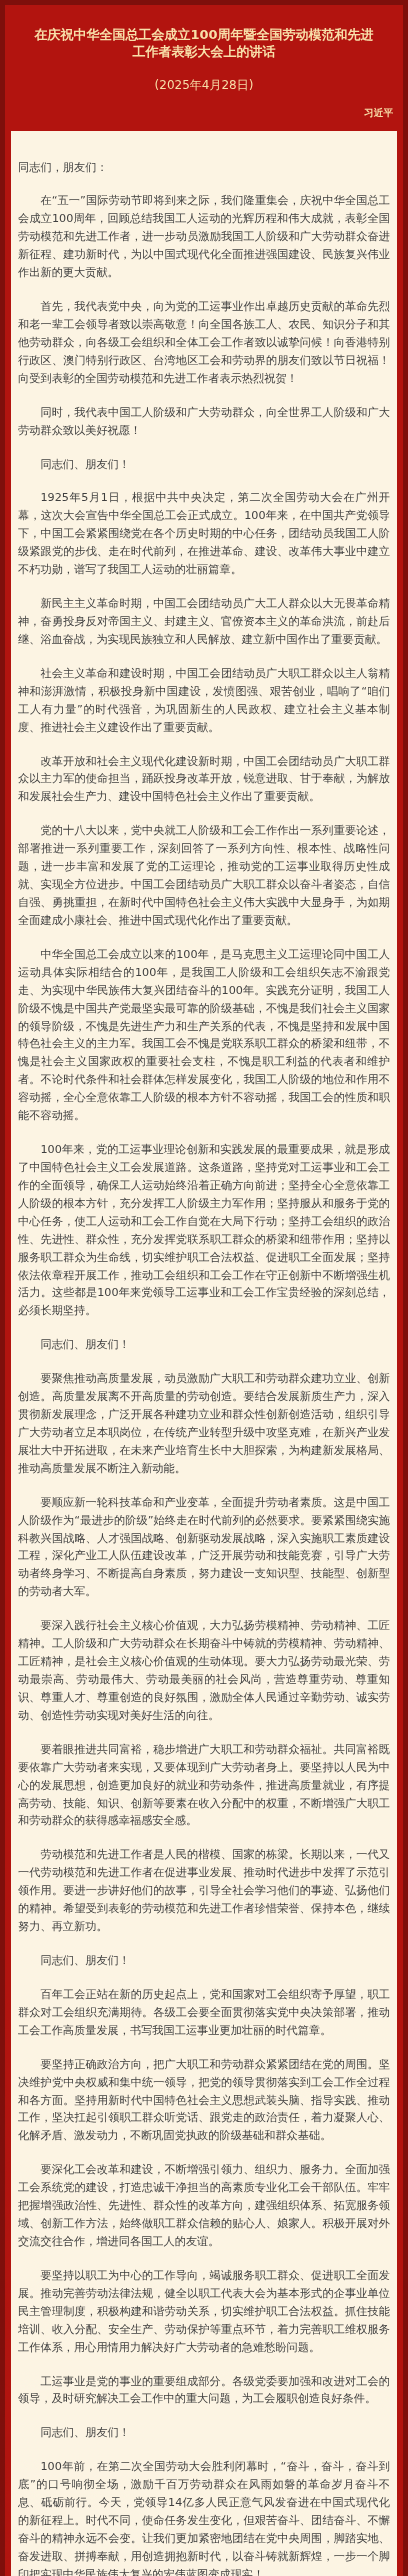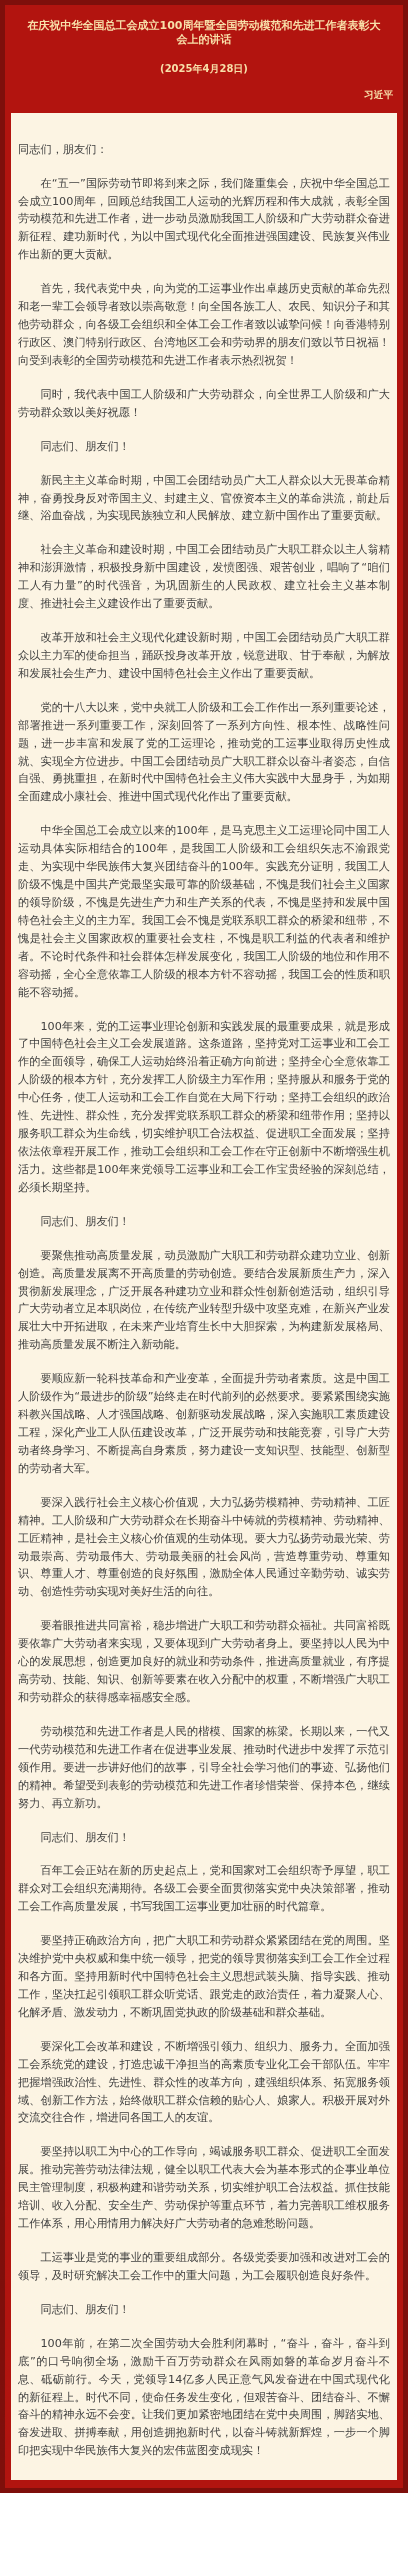--- a/index.html
+++ b/index.html
@@ -18,30 +18,30 @@
     width: 408px;
     background: #b2140f;
     border: 5px solid #7e0f0b;
     padding: 0 6.2px 8px 6.2px;
   }
   .speech-header {
     text-align: center;
     padding: 6.2px 3.7px 0 3.7px;
   }
   .page-title {
-    margin: 8px;
-    font-size: 11px;
+    margin: 16px;
+    font-size: 13px;
     line-height: 1.3;
     font-weight: bold;
     color: #f8dfa9;
   }
   .speech-date {
     margin: 14.3px 0 0 0;
-    font-size: 10px;
-    font-weight: bold;
+    font-size: 12px;
+    font-weight: normal;
     color: #f8dfa9;
   }
   .speech-author {
     margin: 13px 0 10.6px 0;
     font-size: 9.7px;
     font-weight: bold;
     color: #f8dfa9;
     text-align: right;
   }
   .content {
@@ -71,20 +71,21 @@
       <h1 class="page-title">在庆祝中华全国总工会成立100周年暨全国劳动模范和先进工作者表彰大会上的讲话</h1>
       <p class="speech-date">(2025年4月28日)</p>
       <p class="speech-author">习近平</p>
     </div>
     <div class="content">
         <p class="para no-indent">同志们，朋友们：</p>
         <p class="para">在“五一”国际劳动节即将到来之际，我们隆重集会，庆祝中华全国总工会成立100周年，回顾总结我国工人运动的光辉历程和伟大成就，表彰全国劳动模范和先进工作者，进一步动员激励我国工人阶级和广大劳动群众奋进新征程、建功新时代，为以中国式现代化全面推进强国建设、民族复兴伟业作出新的更大贡献。</p>
         <p class="para">首先，我代表党中央，向为党的工运事业作出卓越历史贡献的革命先烈和老一辈工会领导者致以崇高敬意！向全国各族工人、农民、知识分子和其他劳动群众，向各级工会组织和全体工会工作者致以诚挚问候！向香港特别行政区、澳门特别行政区、台湾地区工会和劳动界的朋友们致以节日祝福！向受到表彰的全国劳动模范和先进工作者表示热烈祝贺！</p>
         <p class="para">同时，我代表中国工人阶级和广大劳动群众，向全世界工人阶级和广大劳动群众致以美好祝愿！</p>
         <p class="para">同志们、朋友们！</p>
+        <p class="para">1925年5月1日，根据中共中央决定，第二次全国劳动大会在广州开幕，这次大会宣告中华全国总工会正式成立。100年来，在中国共产党领导下，中国工会紧紧围绕党在各个历史时期的中心任务，团结动员我国工人阶级紧跟党的步伐、走在时代前列，在推进革命、建设、改革伟大事业中建立不朽功勋，谱写了我国工人运动的壮丽篇章。</p>
         <p class="para">新民主主义革命时期，中国工会团结动员广大工人群众以大无畏革命精神，奋勇投身反对帝国主义、封建主义、官僚资本主义的革命洪流，前赴后继、浴血奋战，为实现民族独立和人民解放、建立新中国作出了重要贡献。</p>
         <p class="para">社会主义革命和建设时期，中国工会团结动员广大职工群众以主人翁精神和澎湃激情，积极投身新中国建设，发愤图强、艰苦创业，唱响了“咱们工人有力量”的时代强音，为巩固新生的人民政权、建立社会主义基本制度、推进社会主义建设作出了重要贡献。</p>
         <p class="para">改革开放和社会主义现代化建设新时期，中国工会团结动员广大职工群众以主力军的使命担当，踊跃投身改革开放，锐意进取、甘于奉献，为解放和发展社会生产力、建设中国特色社会主义作出了重要贡献。</p>
         <p class="para">党的十八大以来，党中央就工人阶级和工会工作作出一系列重要论述，部署推进一系列重要工作，深刻回答了一系列方向性、根本性、战略性问题，进一步丰富和发展了党的工运理论，推动党的工运事业取得历史性成就、实现全方位进步。中国工会团结动员广大职工群众以奋斗者姿态，自信自强、勇挑重担，在新时代中国特色社会主义伟大实践中大显身手，为如期全面建成小康社会、推进中国式现代化作出了重要贡献。</p>
         <p class="para">中华全国总工会成立以来的100年，是马克思主义工运理论同中国工人运动具体实际相结合的100年，是我国工人阶级和工会组织矢志不渝跟党走、为实现中华民族伟大复兴团结奋斗的100年。实践充分证明，我国工人阶级不愧是中国共产党最坚实最可靠的阶级基础，不愧是我们社会主义国家的领导阶级，不愧是先进生产力和生产关系的代表，不愧是坚持和发展中国特色社会主义的主力军。我国工会不愧是党联系职工群众的桥梁和纽带，不愧是社会主义国家政权的重要社会支柱，不愧是职工利益的代表者和维护者。不论时代条件和社会群体怎样发展变化，我国工人阶级的地位和作用不容动摇，全心全意依靠工人阶级的根本方针不容动摇，我国工会的性质和职能不容动摇。</p>
         <p class="para">100年来，党的工运事业理论创新和实践发展的最重要成果，就是形成了中国特色社会主义工会发展道路。这条道路，坚持党对工运事业和工会工作的全面领导，确保工人运动始终沿着正确方向前进；坚持全心全意依靠工人阶级的根本方针，充分发挥工人阶级主力军作用；坚持服从和服务于党的中心任务，使工人运动和工会工作自觉在大局下行动；坚持工会组织的政治性、先进性、群众性，充分发挥党联系职工群众的桥梁和纽带作用；坚持以服务职工群众为生命线，切实维护职工合法权益、促进职工全面发展；坚持依法依章程开展工作，推动工会组织和工会工作在守正创新中不断增强生机活力。这些都是100年来党领导工运事业和工会工作宝贵经验的深刻总结，必须长期坚持。</p>
         <p class="para">同志们、朋友们！</p>
         <p class="para">要聚焦推动高质量发展，动员激励广大职工和劳动群众建功立业、创新创造。高质量发展离不开高质量的劳动创造。要结合发展新质生产力，深入贯彻新发展理念，广泛开展各种建功立业和群众性创新创造活动，组织引导广大劳动者立足本职岗位，在传统产业转型升级中攻坚克难，在新兴产业发展壮大中开拓进取，在未来产业培育生长中大胆探索，为构建新发展格局、推动高质量发展不断注入新动能。</p>
         <p class="para">要顺应新一轮科技革命和产业变革，全面提升劳动者素质。这是中国工人阶级作为“最进步的阶级”始终走在时代前列的必然要求。要紧紧围绕实施科教兴国战略、人才强国战略、创新驱动发展战略，深入实施职工素质建设工程，深化产业工人队伍建设改革，广泛开展劳动和技能竞赛，引导广大劳动者终身学习、不断提高自身素质，努力建设一支知识型、技能型、创新型的劳动者大军。</p>
         <p class="para">要深入践行社会主义核心价值观，大力弘扬劳模精神、劳动精神、工匠精神。工人阶级和广大劳动群众在长期奋斗中铸就的劳模精神、劳动精神、工匠精神，是社会主义核心价值观的生动体现。要大力弘扬劳动最光荣、劳动最崇高、劳动最伟大、劳动最美丽的社会风尚，营造尊重劳动、尊重知识、尊重人才、尊重创造的良好氛围，激励全体人民通过辛勤劳动、诚实劳动、创造性劳动实现对美好生活的向往。</p>

